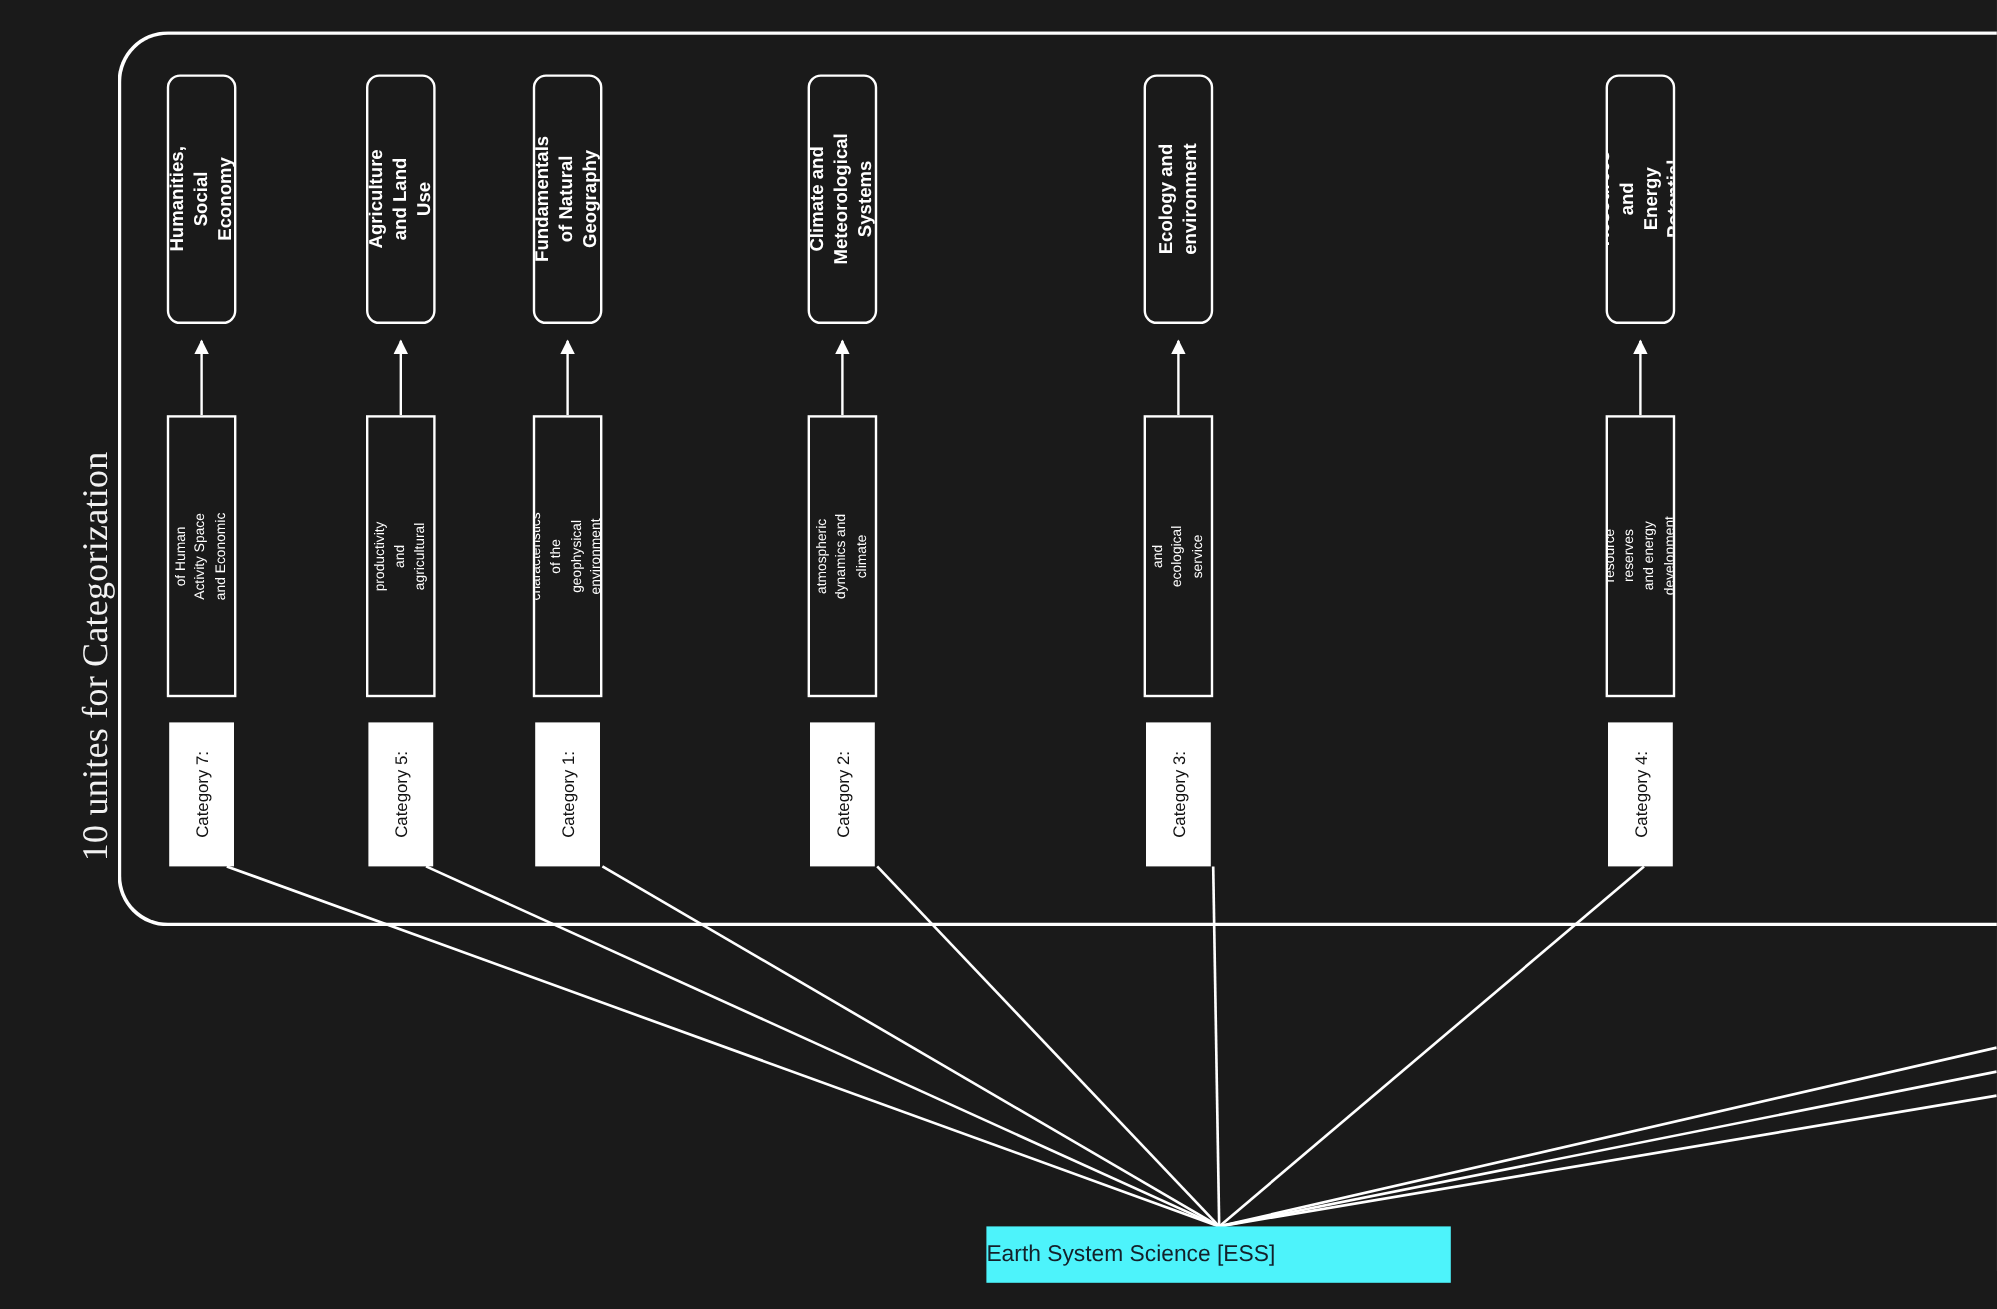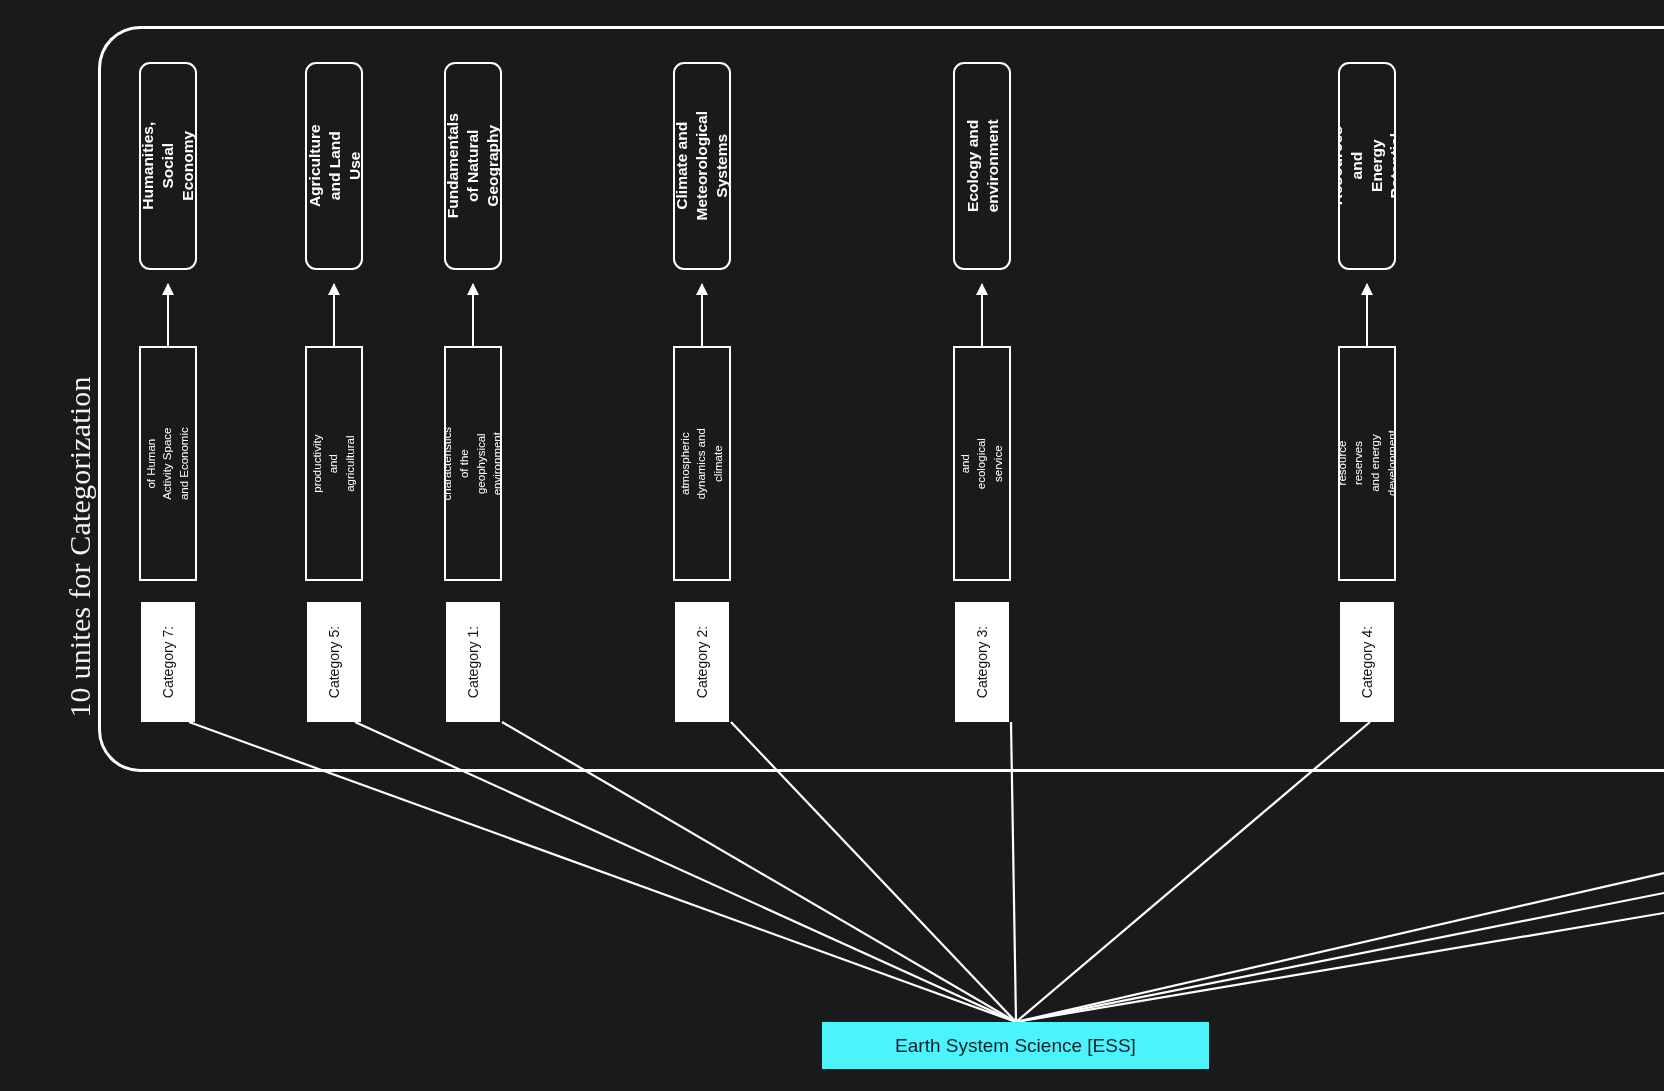--- a/index.html
+++ b/index.html
@@ -37,21 +37,21 @@
   .desc .t{transform:rotate(-90deg);color:#ffffff;font-size:11.5px;
     line-height:1.45;text-align:center;width:228px;}
 
   .cat{position:absolute;width:54px;height:120px;background:#ffffff;
     display:flex;align-items:center;justify-content:center;overflow:hidden;}
   .cat .t{transform:rotate(-90deg);color:#111111;font-size:14px;
     white-space:nowrap;}
 
   .ess{position:absolute;left:822px;top:1022px;width:387px;height:47px;
     background:#4df3fb;color:#14202a;display:flex;align-items:center;
-    justify-content:center;font-size:19px;}
+    font-size:19px;}
 
   svg.links{position:absolute;left:0;top:0;width:1664px;height:1091px;
     pointer-events:none;}
 </style>
 </head>
 <body>
 
 <div id="stage">
 
   <div class="group-frame"></div>

